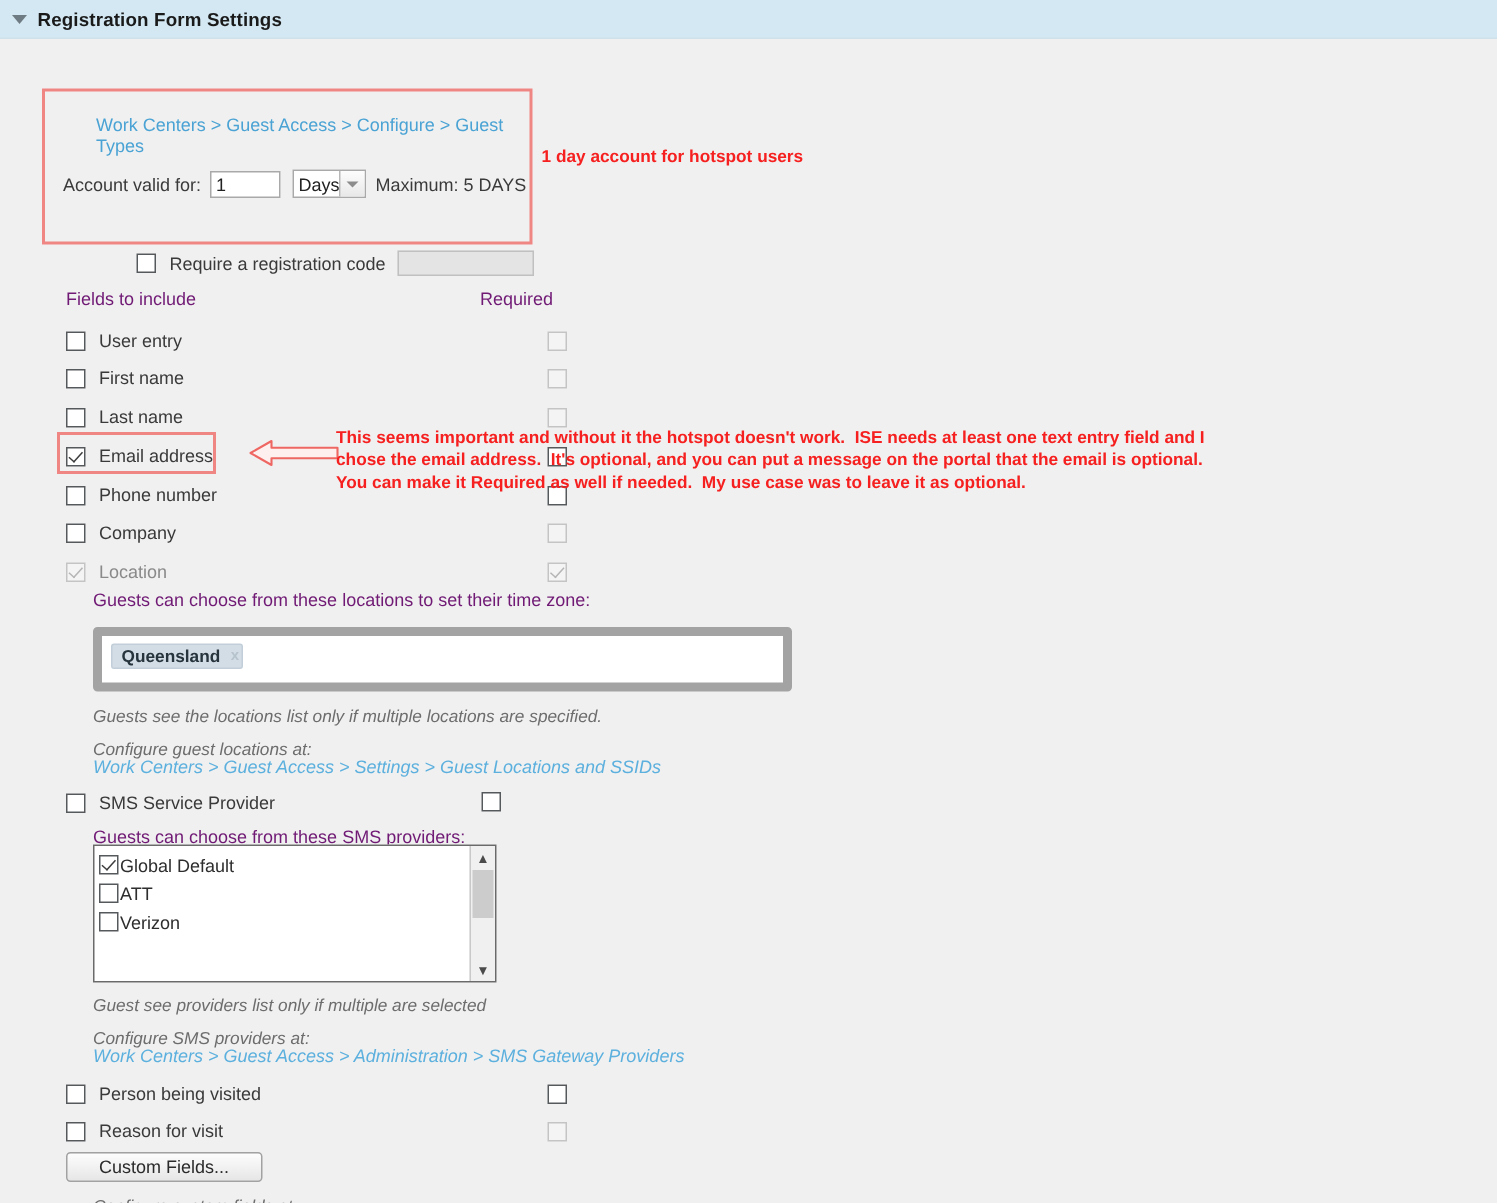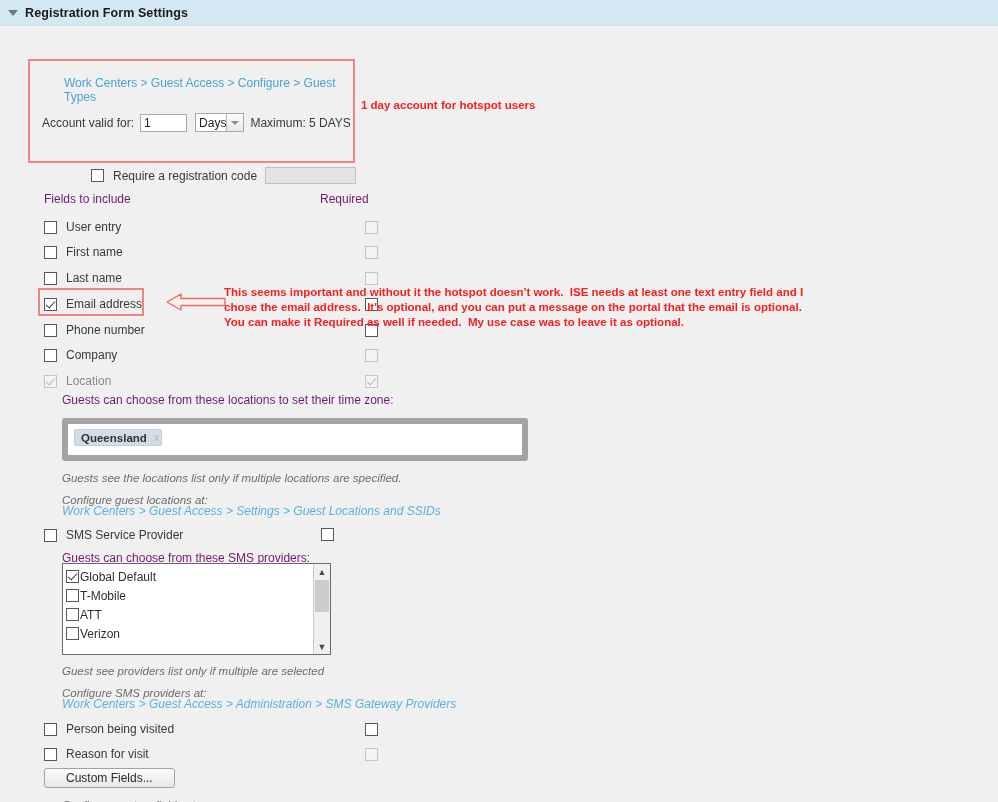--- a/index.html
+++ b/index.html
@@ -434,24 +434,20 @@
   </div>
   <div class="cb" style="position:absolute; left:321px; top:502px;"></div>
 
   <div class="section-lbl" style="left:62px; top:525px;">Guests can choose from these SMS providers:</div>
 
   <div class="listbox">
     <div class="items" id="sms-items">
         <div class="list-item">
           <div class="cb checked"></div>
           <span>Global Default</span>
-        </div>
-        <div class="list-item">
-          <div class="cb"></div>
-          <span>T-Mobile</span>
         </div>
         <div class="list-item">
           <div class="cb"></div>
           <span>ATT</span>
         </div>
         <div class="list-item">
           <div class="cb"></div>
           <span>Verizon</span>
         </div>
       </div>

